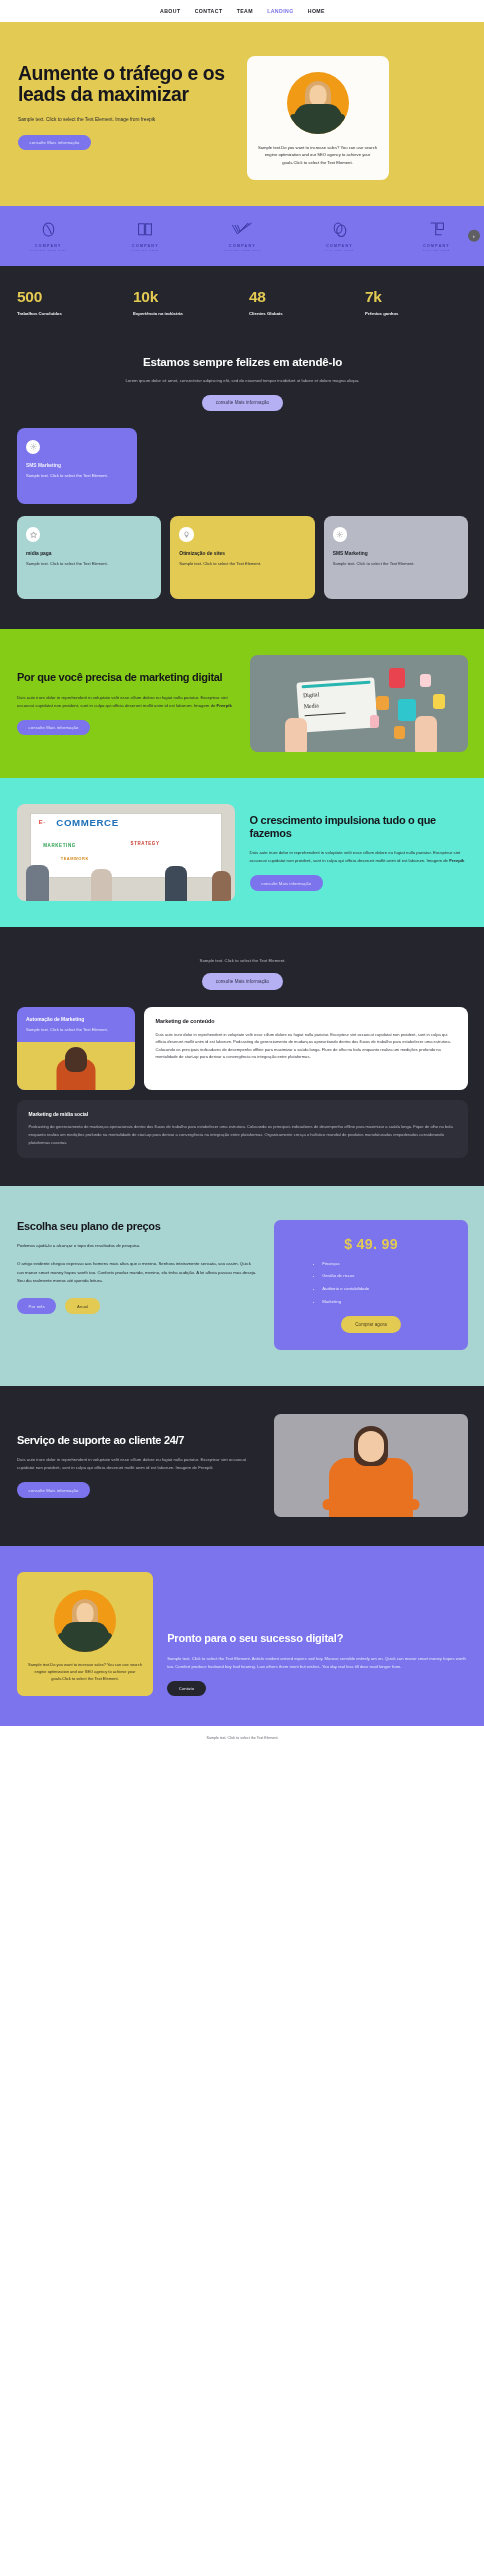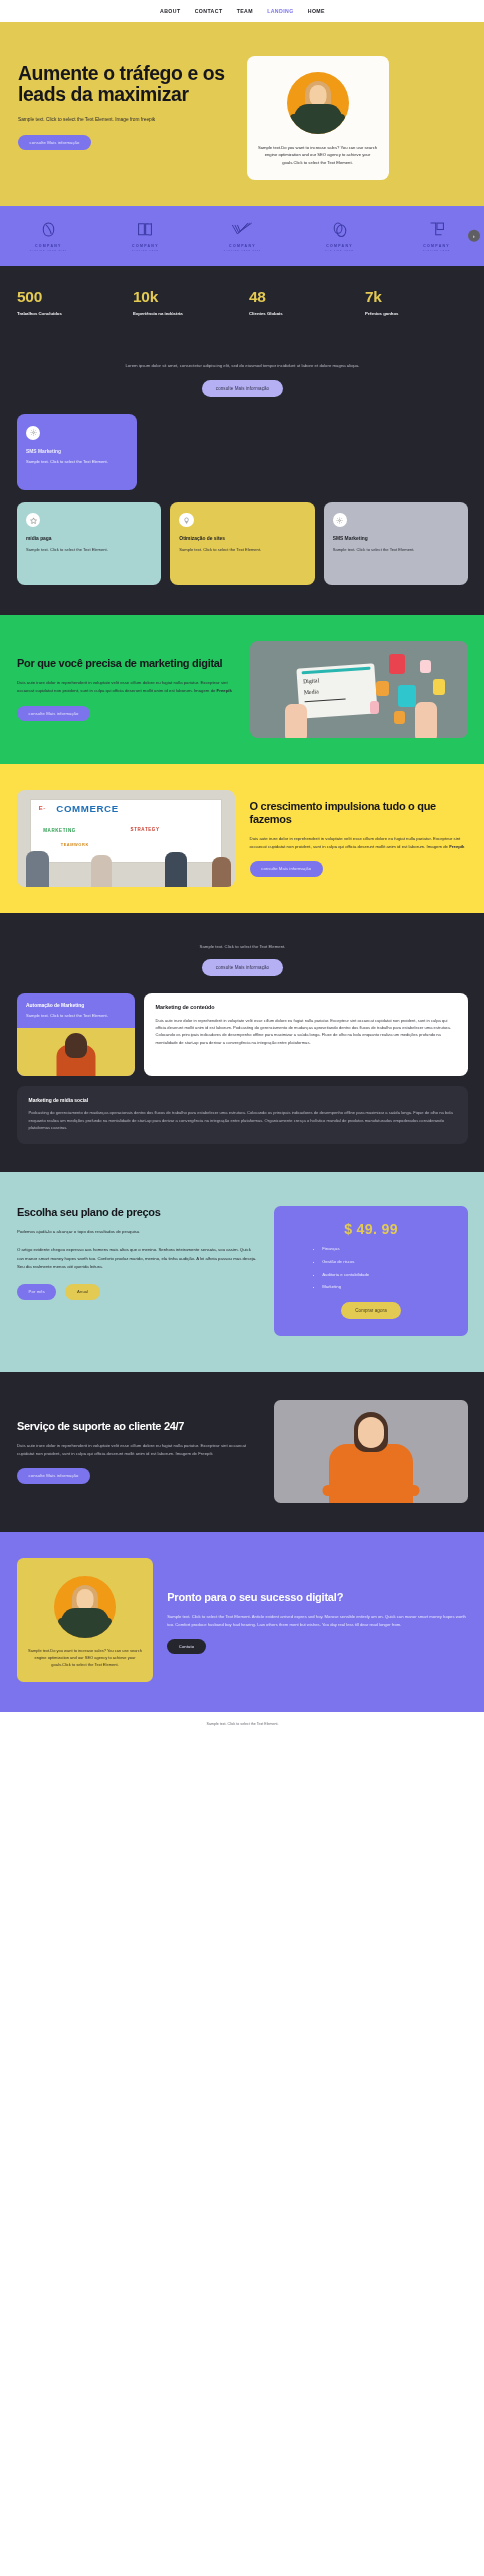--- a/index.html
+++ b/index.html
@@ -140,21 +140,21 @@
   }
   .card-sm h4 { font-size:4.9px; font-weight:bold; margin-bottom:5.2px; }
   .card-sm p { font-size:4.1px; line-height:1.7; }
   .card-sm.purple h4, .card-sm.purple p { color:#efeefd; }
   .card-sm.mint h4, .card-sm.yellow h4, .card-sm.grey h4 { color:#1d1d24; }
   .card-sm.mint p, .card-sm.yellow p, .card-sm.grey p { color:#2e2e36; }
   .crow2 { display:flex; gap:9px; margin-top:11.6px; }
   .crow2 .card-sm { flex:1; width:auto; min-height:83px; }
 
   
-  .mintsec { background:#22c55e; padding:26px 17px; }
+  .mintsec { background:#84cc16; padding:26px 17px; }
   .split { display:flex; gap:14.2px; align-items:center; }
   .split .col { flex:1; }
   .split h2 {
     font-size:11px; line-height:1.2; color:#16161c;
     font-weight:bold; letter-spacing:-0.3px;
   }
   .split p { margin-top:9px; font-size:4.3px; line-height:1.85; color:#2b2b33; }
   .split p b { font-weight:bold; }
   .split .btn { margin-top:10.3px; }
   .photo { height:97px; border-radius:7.8px; overflow:hidden; position:relative; }
@@ -247,21 +247,21 @@
     width:194px; height:103px; border-radius:6.5px; background:#a6a6ac;
     position:relative; overflow:hidden; flex:none;
   }
   .sp-body { position:absolute; left:50%; bottom:0; transform:translateX(-50%); width:84px; height:59px; background:#e8721f; border-radius:18px 18px 0 0; }
   .sp-head { position:absolute; left:50%; top:17px; transform:translateX(-50%); width:26px; height:31px; background:#f2cba6; border-radius:13px; }
   .sp-hair { position:absolute; left:50%; top:11.6px; transform:translateX(-50%); width:34px; height:40px; background:#4b3225; border-radius:17px 17px 11.6px 11.6px; }
   .sp-arms { position:absolute; left:50%; bottom:7.8px; transform:translateX(-50%); width:97px; height:10.3px; background:#e8721f; border-radius:5.2px; }
 
   
   .cta { background:#7b74ec; padding:26px 17px 30px; }
-  .cta-grid { display:flex; gap:14.2px; align-items:center; }
+  .cta-grid { display:flex; gap:14.2px; align-items:flex-end; }
   .cta-photo {
     width:136px; background:#e3ca52; border-radius:6.5px;
     padding:14.2px 10.3px; text-align:center;
   }
   .cta-circle {
     width:62px; height:62px; border-radius:50%; background:#f09a16;
     margin:3.9px auto 9px; position:relative; overflow:hidden;
   }
   .cta-photo p { font-size:4px; line-height:1.75; color:#3a3320; }
   .cta-right { flex:1; padding-top:5.2px; }
@@ -376,20 +376,21 @@
       <div class="stat-num">48</div>
       <div class="stat-lbl">Clientes Globais</div>
     </div>
     <div class="stat">
       <div class="stat-num">7k</div>
       <div class="stat-lbl">Prêmios ganhos</div>
     </div>
   </section>
 
   <section class="dark">
+    <h2>Estamos sempre felizes em atendê-lo</h2>
     <div class="lead">Lorem ipsum dolor sit amet, consectetur adipiscing elit, sed do eiusmod tempor incididunt ut labore et dolore magna aliqua.</div>
     <div class="ctr"><button class="btn btn-light btn-lg">consulte Mais informação</button></div>
 
     <div class="crow">
       <div class="card-sm purple">
         <div class="ico">
           <svg width="7.1" height="7.1" viewBox="0 0 24 24" fill="none" stroke="#555" stroke-width="1.5">
               <circle cx="12" cy="12" r="3"></circle>
               <path d="M12 2v3M12 19v3M2 12h3M19 12h3M5 5l2 2M17 17l2 2M19 5l-2 2M7 17l-2 2"></path>
             </svg>
@@ -453,21 +454,21 @@
           <div class="chip" style="left:84%;top:40%;width:11.6px;height:15.5px;background:#f5d44b;"></div>
           <div class="chip" style="left:55%;top:62%;width:9.7px;height:13px;background:#f6b8c0;"></div>
           <div class="chip" style="left:66%;top:73%;width:11.6px;height:13px;background:#f0a23a;"></div>
           <div class="hand" style="left:16%;bottom:-3.9px;width:22px;height:38px;"></div>
           <div class="hand" style="right:14%;bottom:-3.9px;width:22px;height:40px;"></div>
         </div>
       </div>
     </div>
   </section>
 
-  <section class="mintsec" style="background:#fde047">
+  <section class="mintsec" style="background:#5eead4">
     <div class="split">
       <div class="col">
         <div class="photo ph-ec">
           <div class="board"></div>
           <div class="word" style="left:10%;top:16%;font-size:5.8px;color:#e04a3a;">E-</div>
           <div class="word" style="left:18%;top:14%;font-size:9.7px;color:#1d6fb8;">COMMERCE</div>
           <div class="word" style="left:12%;top:40%;font-size:4.5px;color:#2a9d4e;">MARKETING</div>
           <div class="word" style="left:52%;top:38%;font-size:4.5px;color:#c8392b;">STRATEGY</div>
           <div class="word" style="left:20%;top:54%;font-size:3.9px;color:#d4891a;">TEAMWORK</div>
           <div class="person" style="left:4%;width:23px;height:36px;background:#6f7a86;border-radius:7.8px 7.8px 0 0;"></div>

